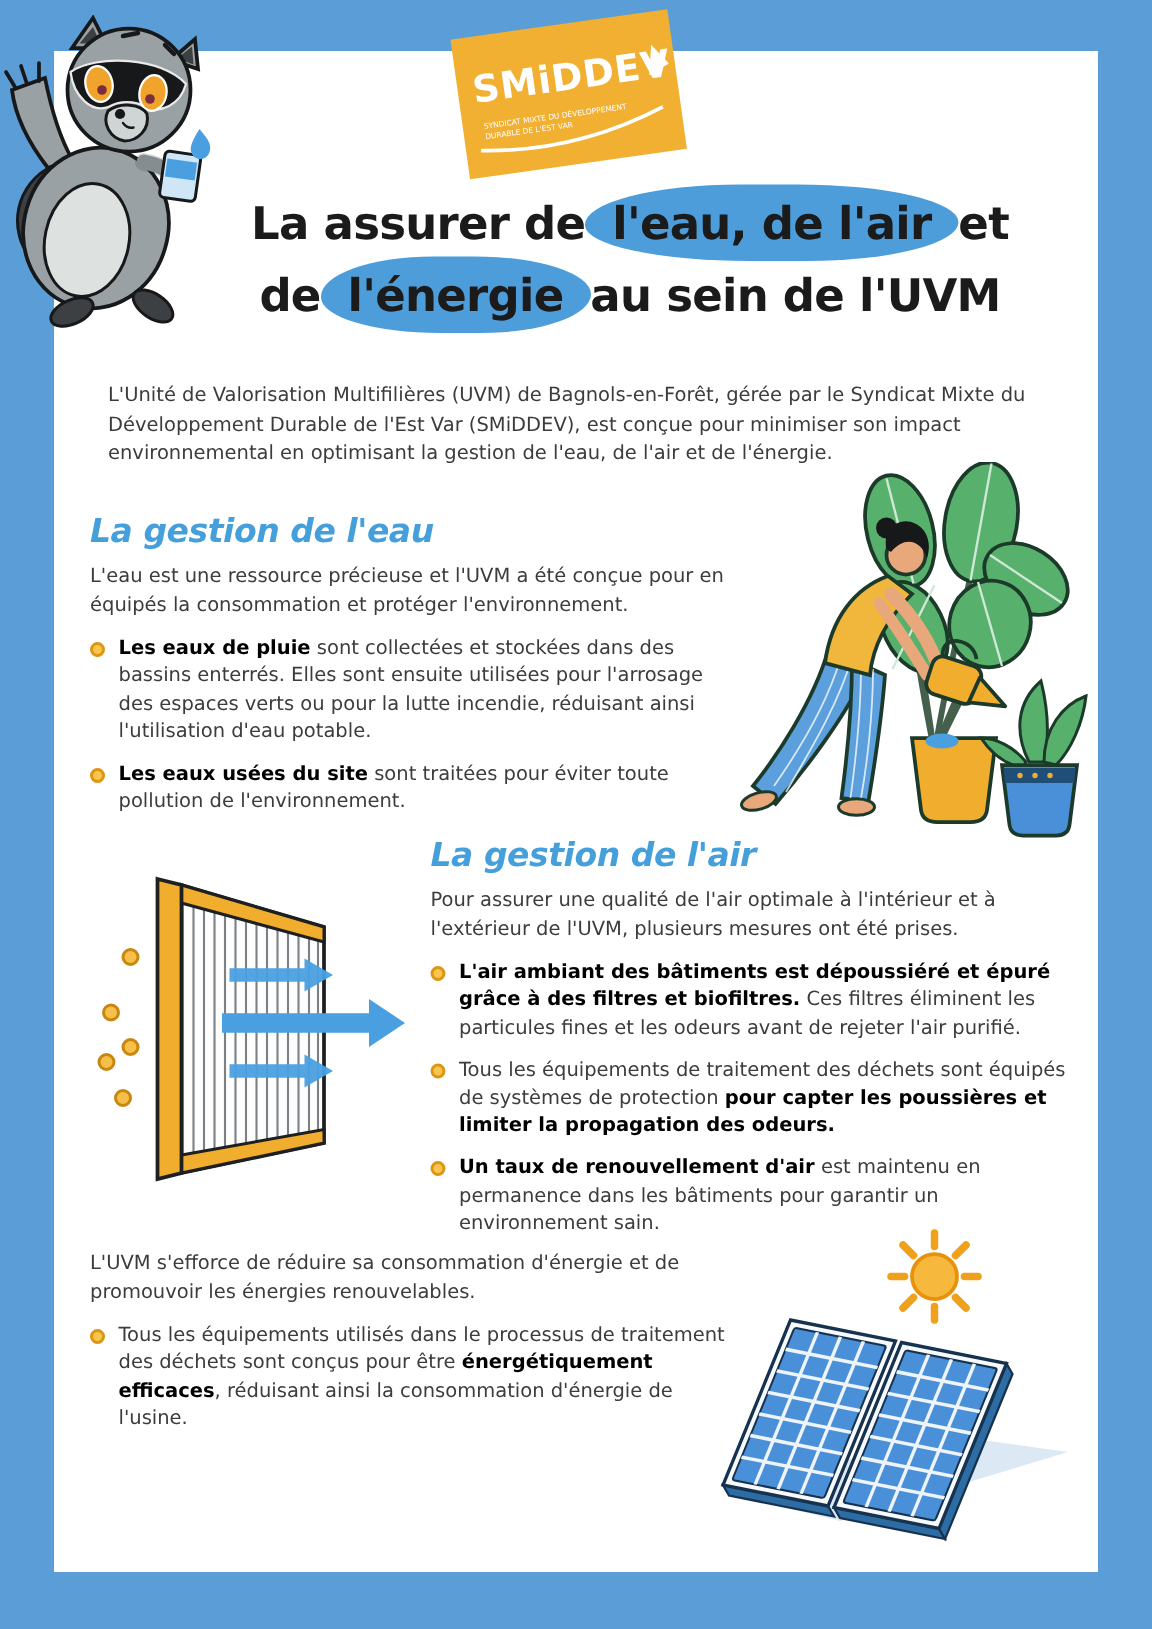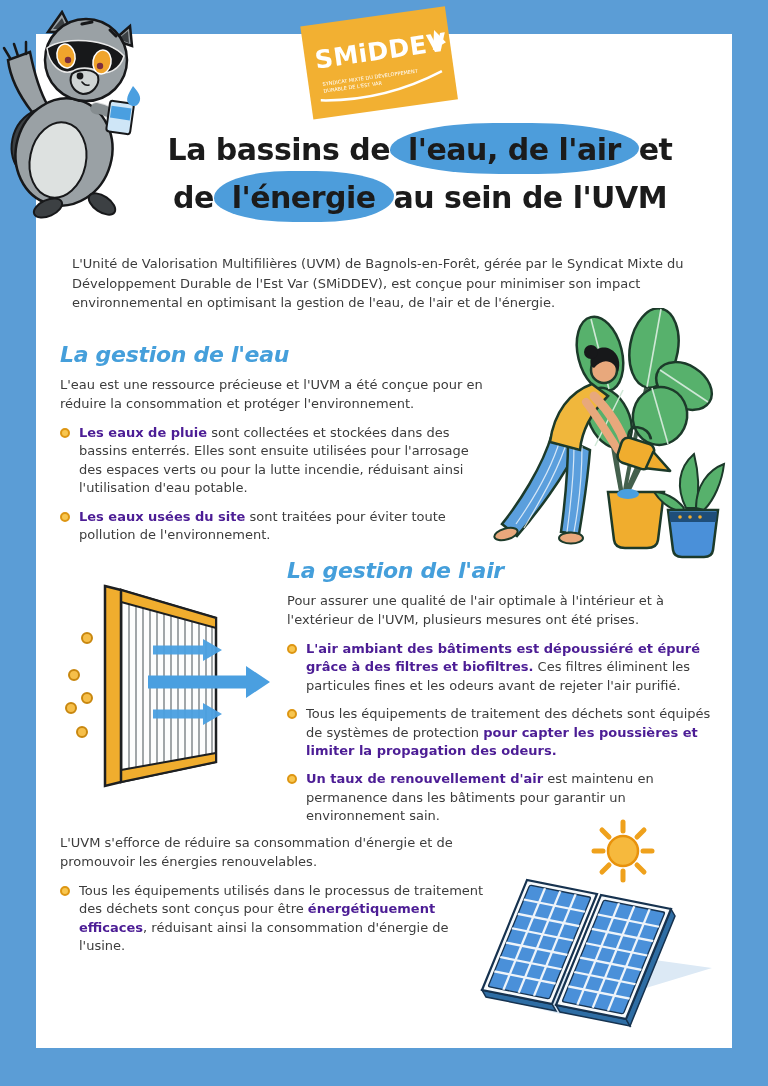--- a/index.html
+++ b/index.html
@@ -35,21 +35,21 @@
     color:#459fdb; font-weight:bold; font-style:italic;
     font-size:22px; letter-spacing:-0.3px; margin-bottom:9px;
   }
   .sec-intro { font-size:13px; line-height:1.45; color:#3c3c3c; margin-bottom:10px; }
   .bullet { display:flex; gap:9px; margin-bottom:10px; }
   .dot {
     flex:none; width:10px; height:10px; margin-top:4px;
     border-radius:50%; background:#f8c64f; border:2.5px solid #dd9613;
   }
   .btxt { font-size:13px; line-height:1.42; color:#3c3c3c; }
-  .btxt b { color:#4c1d95;margin-top:36px; }
+  .btxt b { color:#000000;margin-top:36px; }
   .water-col  { position:absolute; left:60px;  top:342px; width:428px; }
   .air-col    { position:absolute; left:287px; top:558px; width:432px; }
   .energy-col { position:absolute; left:60px;  top:834px; width:428px; }
   
   .ill { position:absolute; }
   .ill-raccoon { left:2px;  top:10px;  width:196px; height:212px; z-index:3; }
   .ill-person  { left:472px; top:308px; width:262px; height:258px; }
   .ill-filter  { left:48px;  top:574px; width:238px; height:242px; }
   .ill-solar   { left:476px; top:806px; width:266px; height:248px; }
 </style>
@@ -64,29 +64,29 @@
       <rect x="18" y="16" width="146" height="94" fill="#f2b032"></rect>
       <text x="28" y="60" font-size="25" font-weight="bold" fill="#ffffff" letter-spacing="0.5">SMiDDEV</text>
       <path d="M150 38 L160 52 L146 58 Z" fill="#ffffff"></path>
       <text x="32" y="78" font-size="5" fill="#ffffff">SYNDICAT MIXTE DU DÉVELOPPEMENT</text>
       <text x="32" y="85" font-size="5" fill="#ffffff">DURABLE DE L'EST VAR</text>
       <path d="M28 92 Q 90 102 152 80" stroke="#ffffff" stroke-width="2.5" fill="none"></path>
     </g>
   </svg>
 
   <div class="title">
-    <div><span>La bassins de </span><span class="hl"><span>l'eau, de l'air</span></span><span> et</span></div>
+    <div><span>La assurer de </span><span class="hl"><span>l'eau, de l'air</span></span><span> et</span></div>
     <div><span>de </span><span class="hl"><span>l'énergie</span></span><span> au sein de l'UVM</span></div>
   </div>
 
   <p class="intro">L'Unité de Valorisation Multifilières (UVM) de Bagnols-en-Forêt, gérée par le Syndicat Mixte du Développement Durable de l'Est Var (SMiDDEV), est conçue pour minimiser son impact environnemental en optimisant la gestion de l'eau, de l'air et de l'énergie.</p>
 
   <div class="water-col">
     <h2 class="section-h">La gestion de l'eau</h2>
-    <p class="sec-intro">L'eau est une ressource précieuse et l'UVM a été conçue pour en réduire la consommation et protéger l'environnement.</p>
+    <p class="sec-intro">L'eau est une ressource précieuse et l'UVM a été conçue pour en équipés la consommation et protéger l'environnement.</p>
     <div class="bullet">
       <span class="dot"></span>
       <p class="btxt"><span></span><b>Les eaux de pluie</b><span> sont collectées et stockées dans des bassins enterrés. Elles sont ensuite utilisées pour l'arrosage des espaces verts ou pour la lutte incendie, réduisant ainsi l'utilisation d'eau potable.</span></p>
     </div>
     <div class="bullet">
       <span class="dot"></span>
       <p class="btxt"><span></span><b>Les eaux usées du site</b><span> sont traitées pour éviter toute pollution de l'environnement.</span></p>
     </div>
   </div>
 

